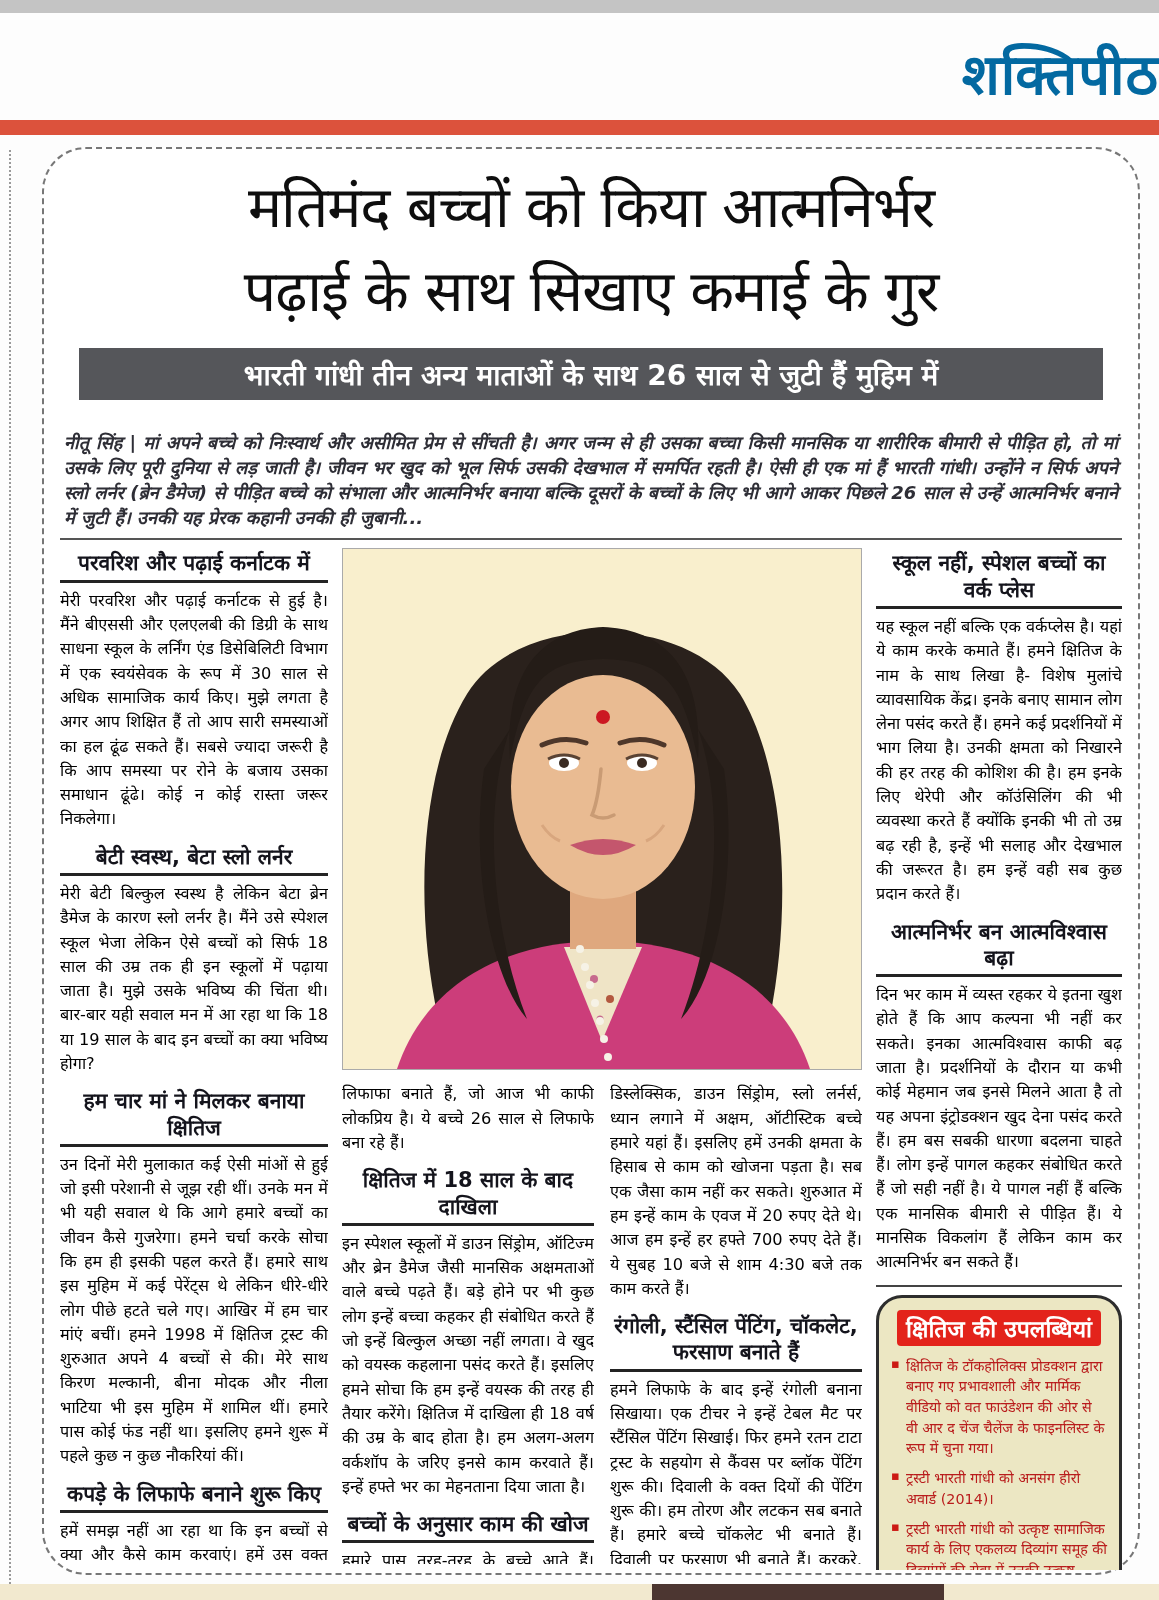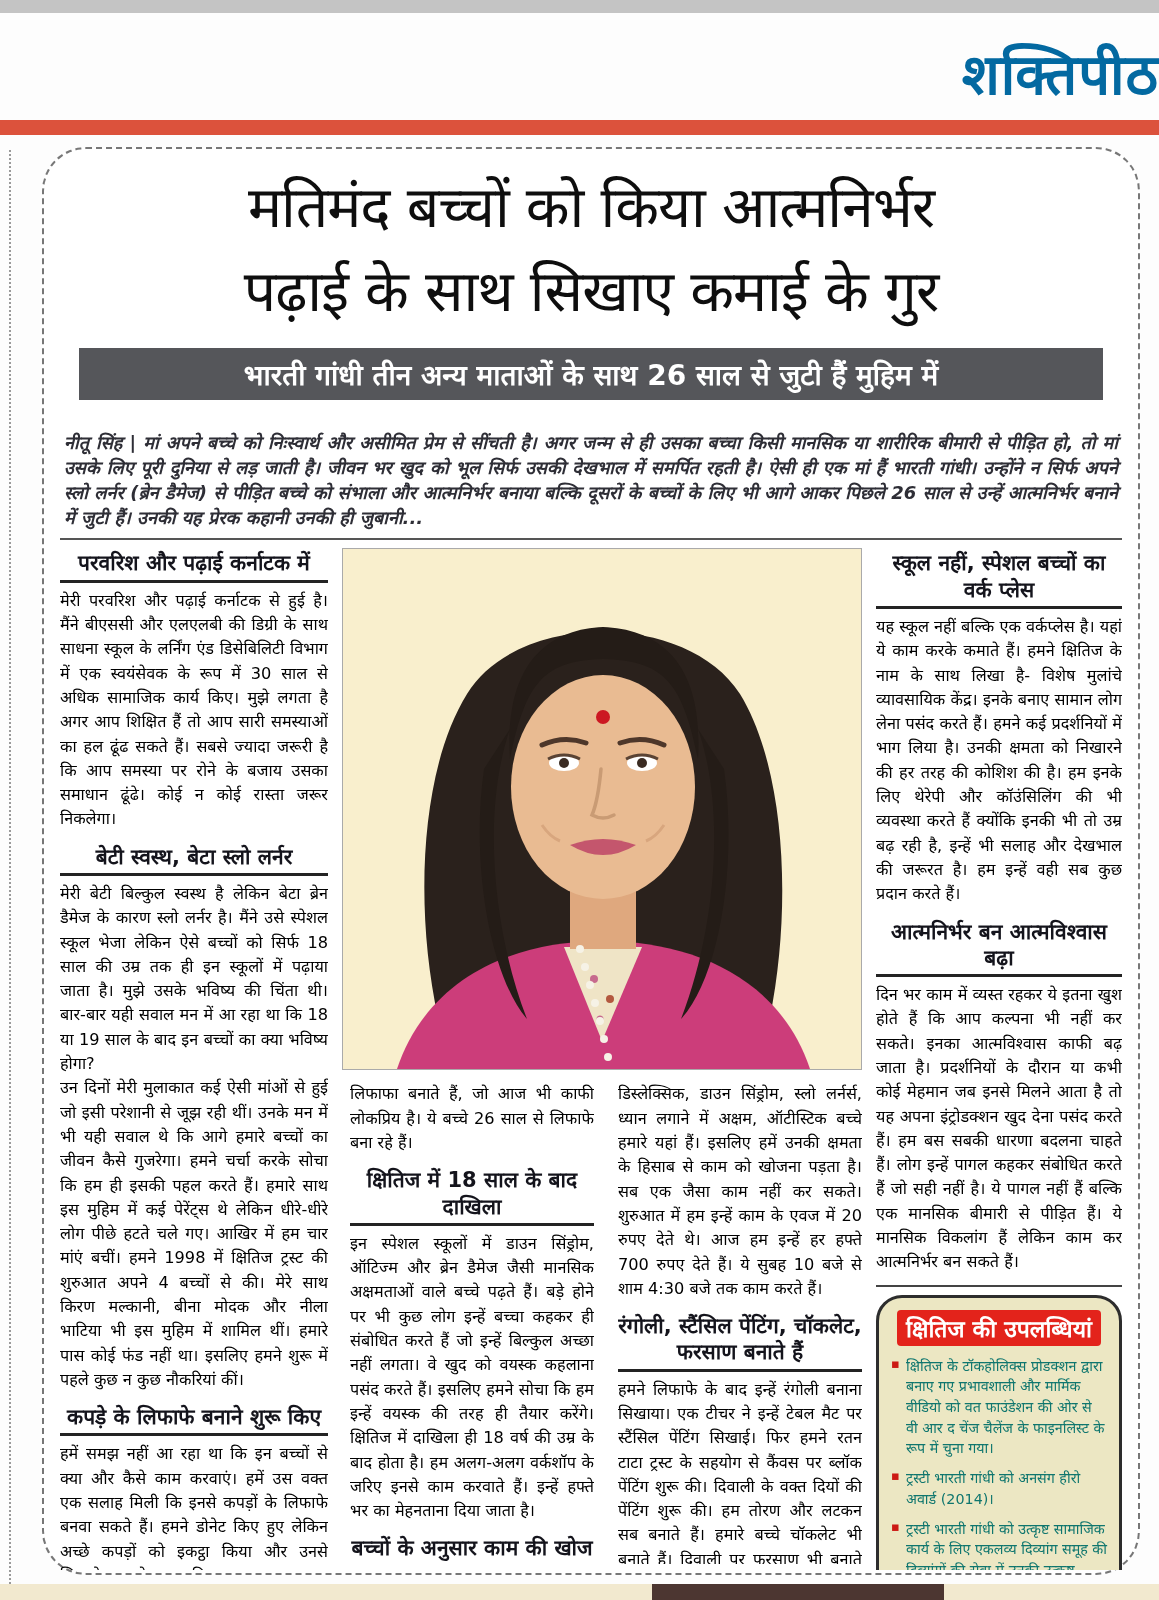--- a/index.html
+++ b/index.html
@@ -32,28 +32,28 @@
   .sec-heading{font-size:21px;font-weight:800;text-align:center;color:#14141c;
                border-bottom:3px solid #232323;padding-bottom:3px;margin:12px 0 6px;line-height:1.25;}
   .sec-heading.first{margin-top:2px;}
   .sec-body,.lead-body{font-size:16.2px;line-height:1.5;text-align:justify;
                        color:#000000;margin:0;}
   .lead-body{margin-top:4px;}
 
   .photo-frame{height:520px;border:1px solid #aaa;background:#f9efcd;overflow:hidden;}
   .photo-frame svg{display:block;width:100%;height:100%;}
   .mid-cols{display:flex;gap:16px;margin-top:8px;height:486px;}
-  .mid-col{width:252px;overflow:hidden;margin-left:8px;}
+  .mid-col{width:252px;overflow:hidden;}
 
   .rule-thin{border:none;border-top:2px solid #444;margin:10px 0 8px;}
   .ach-box{border:3px solid #2d2d2d;border-radius:26px;background:#ece7c3;
            padding:10px 12px 6px;box-sizing:border-box;}
   .ach-header{background:#e3231b;color:#fff;text-align:center;font-size:23px;font-weight:800;
               padding:2px 4px;border-radius:4px;margin:2px 6px 10px;}
-  .ach-item{font-size:14.3px;line-height:1.45;color:#0f766e;margin:0 0 9px;
+  .ach-item{font-size:14.3px;line-height:1.45;color:#b91c1c;margin:0 0 9px;
             padding-left:15px;position:relative;text-align:left;}
   .ach-item::before{content:"▪";color:#cc1a14;position:absolute;left:0;top:-1px;font-size:13px;}
 
   .bottom-strip{position:absolute;left:0;right:0;top:1584px;height:16px;background:#f2e9cf;}
   .bottom-dark{position:absolute;left:652px;top:0;width:292px;height:100%;background:#4c3631;}
 </style>
 </head>
 <body>
 
 <div class="page">
@@ -79,20 +79,21 @@
     <p class="intro"><span class="byline">नीतू सिंह |</span><span> मां अपने बच्चे को निःस्वार्थ और असीमित प्रेम से सींचती है। अगर जन्म से ही उसका बच्चा किसी मानसिक या शारीरिक बीमारी से पीड़ित हो, तो मां उसके लिए पूरी दुनिया से लड़ जाती है। जीवन भर खुद को भूल सिर्फ उसकी देखभाल में समर्पित रहती है। ऐसी ही एक मां हैं भारती गांधी। उन्होंने न सिर्फ अपने स्लो लर्नर (ब्रेन डैमेज) से पीड़ित बच्चे को संभाला और आत्मनिर्भर बनाया बल्कि दूसरों के बच्चों के लिए भी आगे आकर पिछले 26 साल से उन्हें आत्मनिर्भर बनाने में जुटी हैं। उनकी यह प्रेरक कहानी उनकी ही जुबानी...</span></p>
     <hr class="intro-rule">
 
     <div class="columns">
 
       <div class="colA">
         <h2 class="sec-heading first">परवरिश और पढ़ाई कर्नाटक में</h2>
         <p class="sec-body">मेरी परवरिश और पढ़ाई कर्नाटक से हुई है। मैंने बीएससी और एलएलबी की डिग्री के साथ साधना स्कूल के लर्निंग एंड डिसेबिलिटी विभाग में एक स्वयंसेवक के रूप में 30 साल से अधिक सामाजिक कार्य किए। मुझे लगता है अगर आप शिक्षित हैं तो आप सारी समस्याओं का हल ढूंढ सकते हैं। सबसे ज्यादा जरूरी है कि आप समस्या पर रोने के बजाय उसका समाधान ढूंढे। कोई न कोई रास्ता जरूर निकलेगा।</p>
         <h2 class="sec-heading">बेटी स्वस्थ, बेटा स्लो लर्नर</h2>
         <p class="sec-body">मेरी बेटी बिल्कुल स्वस्थ है लेकिन बेटा ब्रेन डैमेज के कारण स्लो लर्नर है। मैंने उसे स्पेशल स्कूल भेजा लेकिन ऐसे बच्चों को सिर्फ 18 साल की उम्र तक ही इन स्कूलों में पढ़ाया जाता है। मुझे उसके भविष्य की चिंता थी। बार-बार यही सवाल मन में आ रहा था कि 18 या 19 साल के बाद इन बच्चों का क्या भविष्य होगा?</p>
+        <h2 class="sec-heading">हम चार मां ने मिलकर बनाया क्षितिज</h2>
         <p class="sec-body">उन दिनों मेरी मुलाकात कई ऐसी मांओं से हुई जो इसी परेशानी से जूझ रही थीं। उनके मन में भी यही सवाल थे कि आगे हमारे बच्चों का जीवन कैसे गुजरेगा। हमने चर्चा करके सोचा कि हम ही इसकी पहल करते हैं। हमारे साथ इस मुहिम में कई पेरेंट्स थे लेकिन धीरे-धीरे लोग पीछे हटते चले गए। आखिर में हम चार मांएं बचीं। हमने 1998 में क्षितिज ट्रस्ट की शुरुआत अपने 4 बच्चों से की। मेरे साथ किरण मल्कानी, बीना मोदक और नीला भाटिया भी इस मुहिम में शामिल थीं। हमारे पास कोई फंड नहीं था। इसलिए हमने शुरू में पहले कुछ न कुछ नौकरियां कीं।</p>
         <h2 class="sec-heading">कपड़े के लिफाफे बनाने शुरू किए</h2>
         <p class="sec-body">हमें समझ नहीं आ रहा था कि इन बच्चों से क्या और कैसे काम करवाएं। हमें उस वक्त एक सलाह मिली कि इनसे कपड़ों के लिफाफे बनवा सकते हैं। हमने डोनेट किए हुए लेकिन अच्छे कपड़ों को इकट्ठा किया और उनसे लिफाफे बनाने शुरू किए। हम कागज पर कपड़े चिपकाकर उसका</p>
       </div>
 
       <div class="mid">
         <div class="photo-frame">
           <svg viewBox="0 0 520 520" preserveAspectRatio="xMidYMid slice">
             <rect width="520" height="520" fill="#f9efcd"></rect>
 

